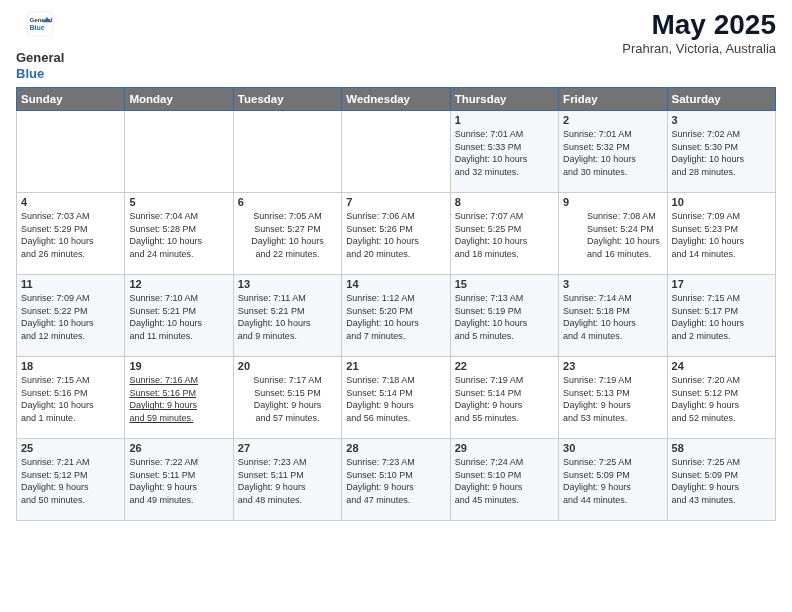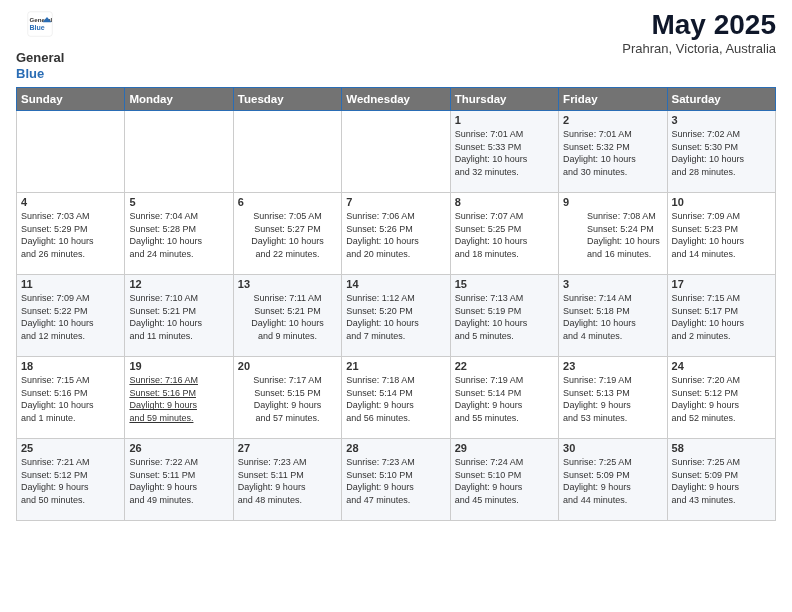--- a/index.html
+++ b/index.html
@@ -217,21 +217,21 @@
           </td>
           <td>
             <span class="day-number">12</span>
             <div class="day-info" style="white-space: pre-line;">Sunrise: 7:10 AM
 Sunset: 5:21 PM
 Daylight: 10 hours
 and 11 minutes.</div>
           </td>
           <td>
             <span class="day-number">13</span>
-            <div class="day-info" style="white-space: pre-line; text-align: center;">Sunrise: 7:11 AM
+            <div class="day-info" style="white-space: pre-line;">Sunrise: 7:11 AM
 Sunset: 5:21 PM
 Daylight: 10 hours
 and 9 minutes.</div>
           </td>
           <td>
             <span class="day-number">14</span>
             <div class="day-info" style="white-space: pre-line;">Sunrise: 1:12 AM
 Sunset: 5:20 PM
 Daylight: 10 hours
 and 7 minutes.</div>

